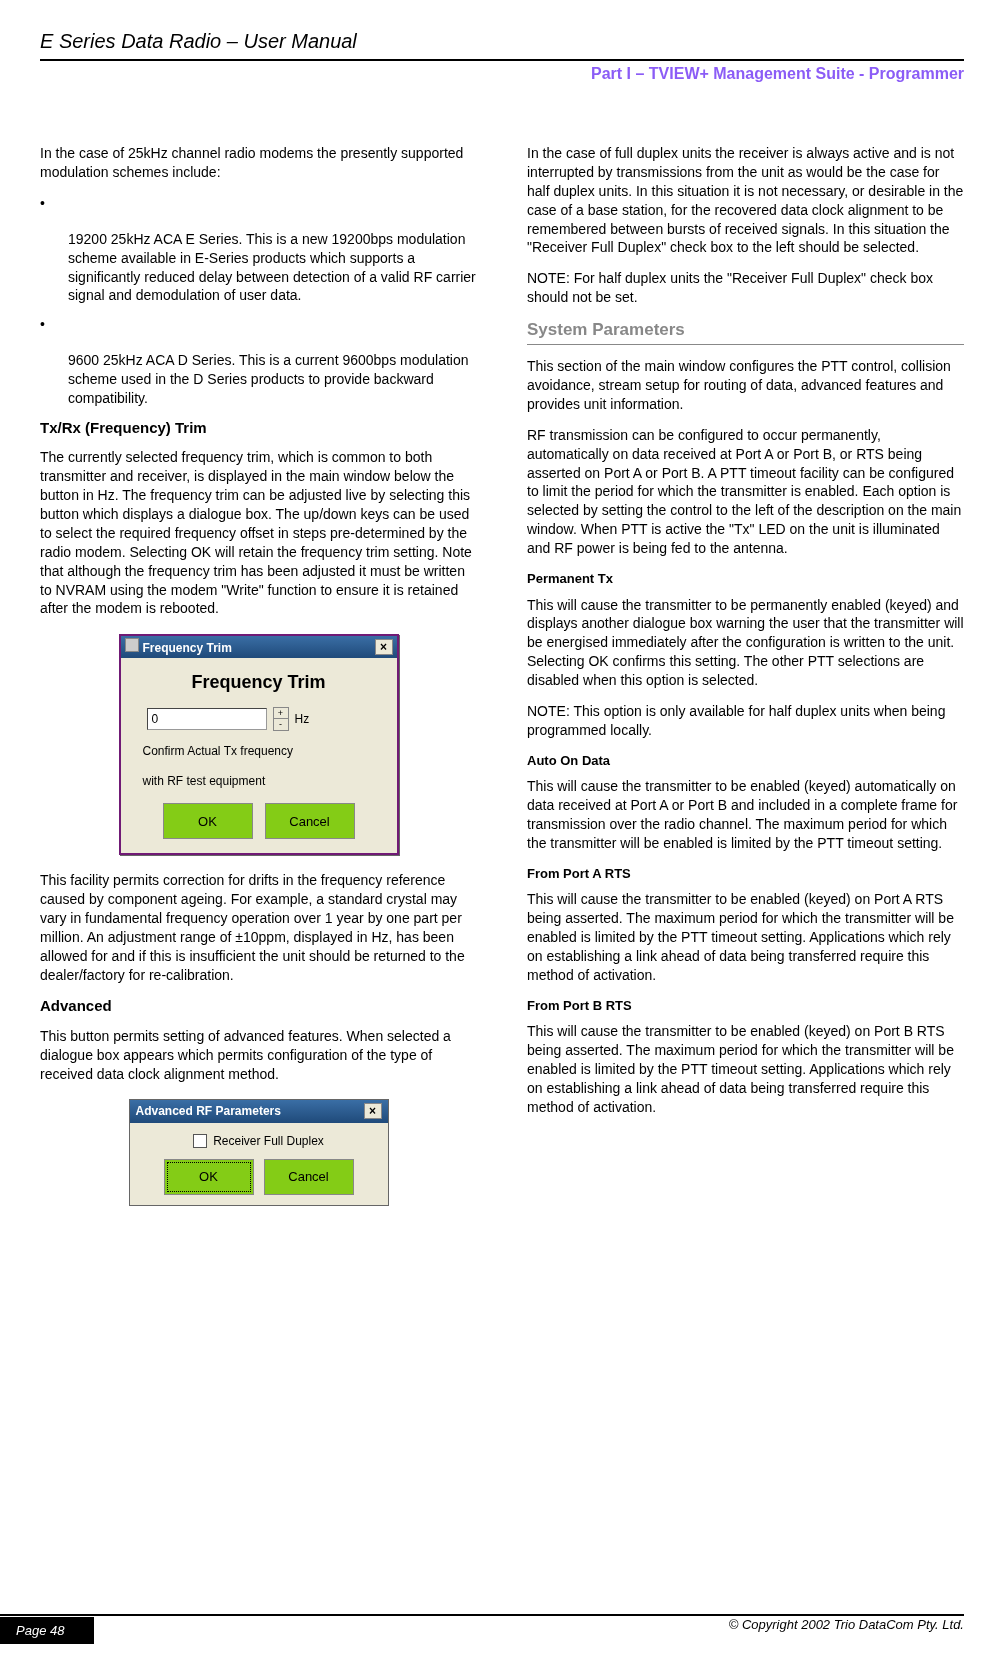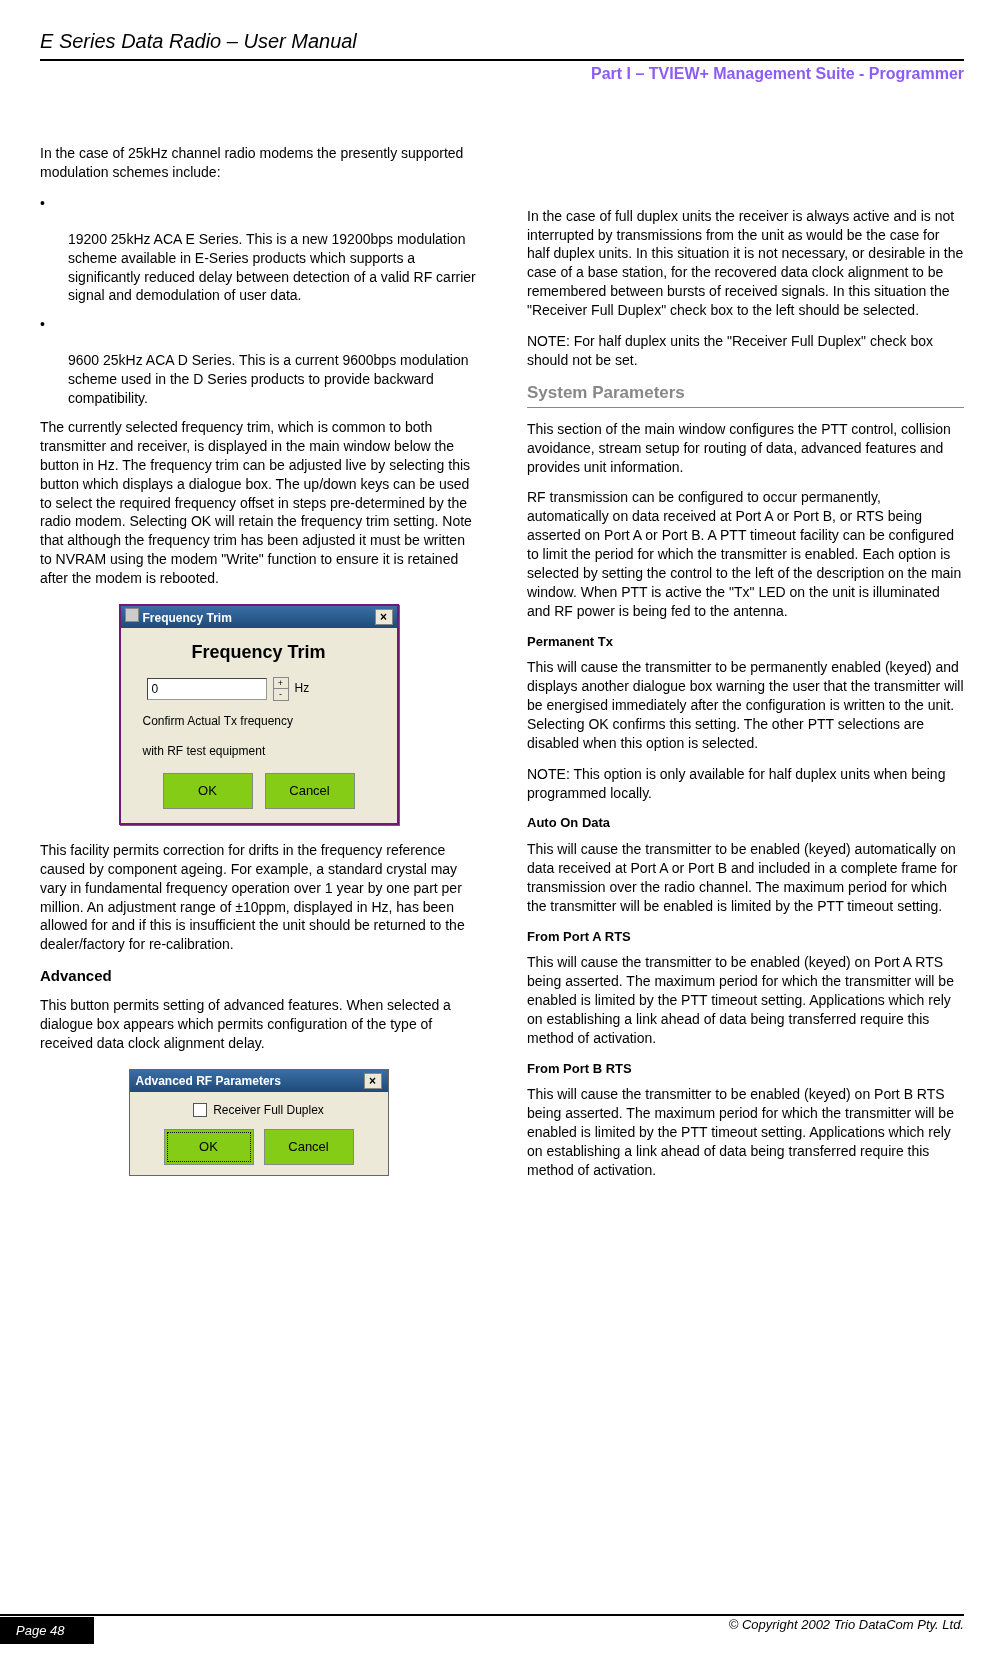--- a/index.html
+++ b/index.html
@@ -24,21 +24,20 @@
     text-align: right;
     font-weight: bold;
     font-size: 16px;
     color: #8b5cf6;
     margin-top: 4px;
     margin-bottom: 61px;
   }
   .columns {
     display: flex;
     gap: 50px;
-    align-items: flex-end;
   }
   .col {
     flex: 1;
     font-size: 14px;
     line-height: 1.35;
   }
   .col p {
     margin-bottom: 12px;
     text-align: left;
   }
@@ -182,20 +181,21 @@
 
       <div class="bullet-row">
         <div class="bullet-mark">•</div>
         <div class="bullet-text">19200 25kHz ACA E Series. This is a new 19200bps modulation scheme available in E-Series products which supports a significantly reduced delay between detection of a valid RF carrier signal and demodulation of user data.</div>
       </div>
       <div class="bullet-row">
         <div class="bullet-mark">•</div>
         <div class="bullet-text">9600 25kHz ACA D Series. This is a current 9600bps modulation scheme used in the D Series products to provide backward compatibility.</div>
       </div>
 
+      <h4 class="sub">Tx/Rx (Frequency) Trim</h4>
       <p>The currently selected frequency trim, which is common to both transmitter and receiver, is displayed in the main window below the button in Hz. The frequency trim can be adjusted live by selecting this button which displays a dialogue box. The up/down keys can be used to select the required frequency offset in steps pre-determined by the radio modem. Selecting OK will retain the frequency trim setting. Note that although the frequency trim has been adjusted it must be written to NVRAM using the modem "Write" function to ensure it is retained after the modem is rebooted.</p>
 
       <div class="dialog freq-dialog">
         <div class="freq-title-bar">
           <span><span class="ticon"></span><span>Frequency Trim</span></span>
           <span class="xclose">×</span>
         </div>
         <div class="freq-body">
           <div class="freq-heading">Frequency Trim</div>
           <div class="freq-input-row">
@@ -211,21 +211,21 @@
           <div class="freq-buttons">
             <button class="win-btn">OK</button>
             <button class="win-btn">Cancel</button>
           </div>
         </div>
       </div>
 
       <p>This facility permits correction for drifts in the frequency reference caused by component ageing.  For example, a standard crystal may vary in fundamental frequency operation over 1 year by one part per million. An adjustment range of ±10ppm, displayed in Hz, has been allowed for and if this is insufficient the unit should be returned to the dealer/factory for re-calibration.</p>
 
       <h4 class="sub">Advanced</h4>
-      <p>This button permits setting of advanced features. When selected a dialogue box appears which permits configuration of the type of received data clock alignment delay.</p>
+      <p>This button permits setting of advanced features. When selected a dialogue box appears which permits configuration of the type of received data clock alignment method.</p>
 
       <div class="dialog adv-dialog">
         <div class="adv-title-bar">
           <span>Advanced RF Parameters</span>
           <span class="xclose">×</span>
         </div>
         <div class="adv-body">
           <div class="adv-check">
             <span class="cbox"></span>
             <span>Receiver Full Duplex</span>

